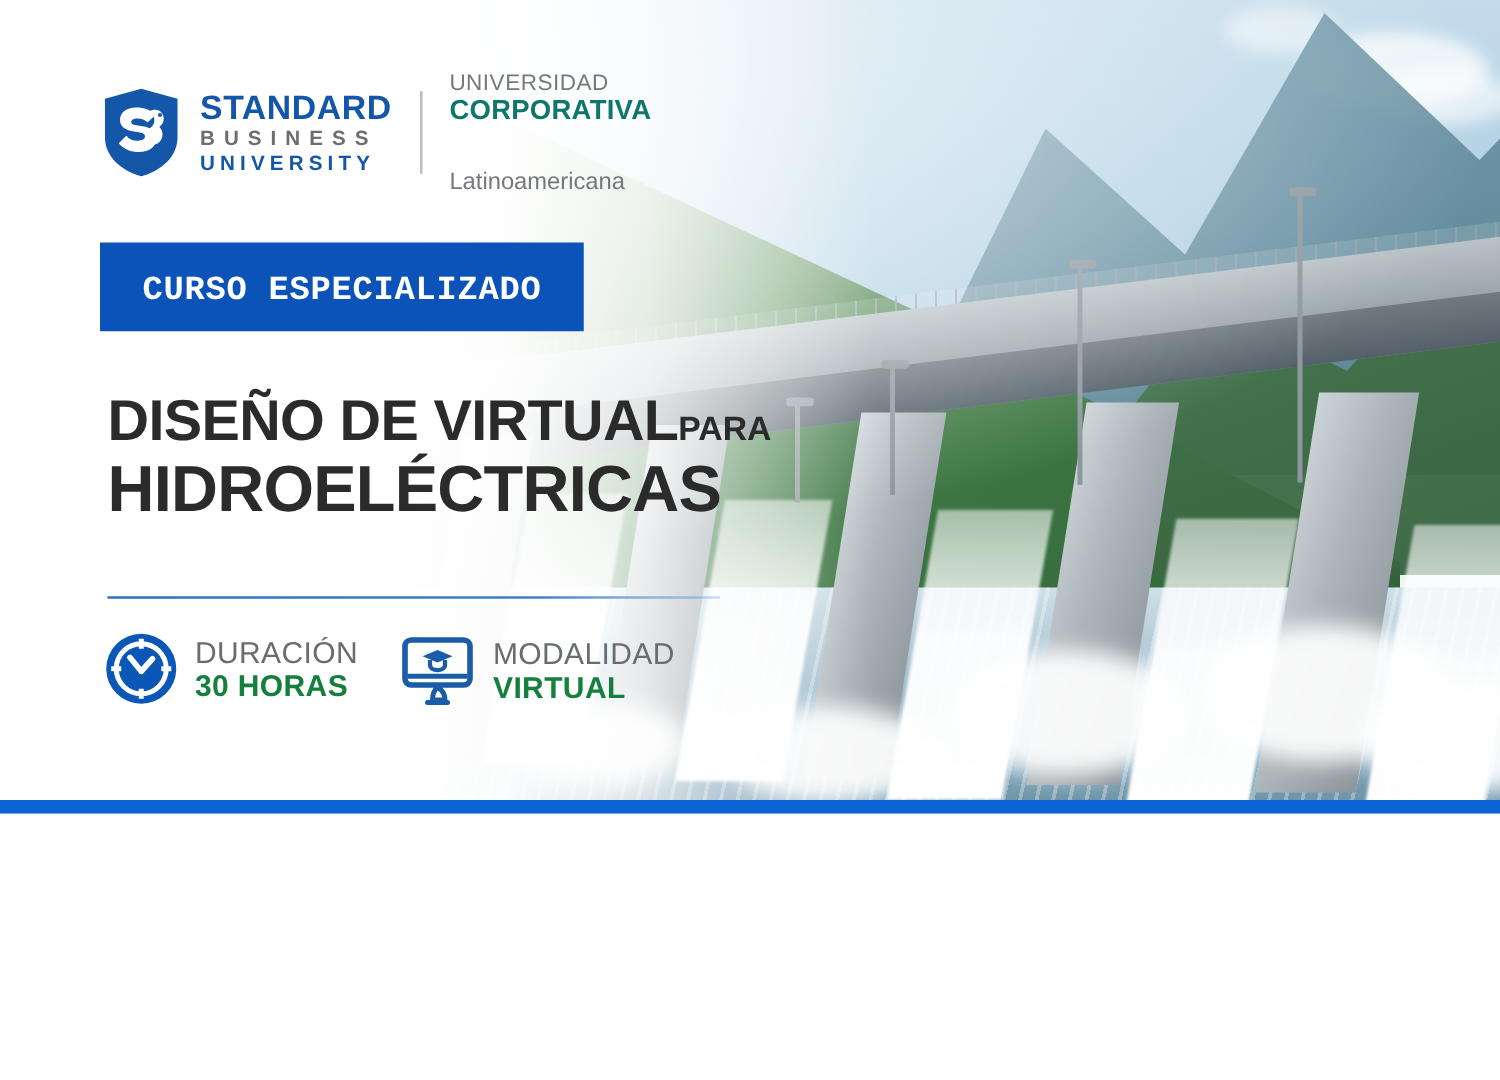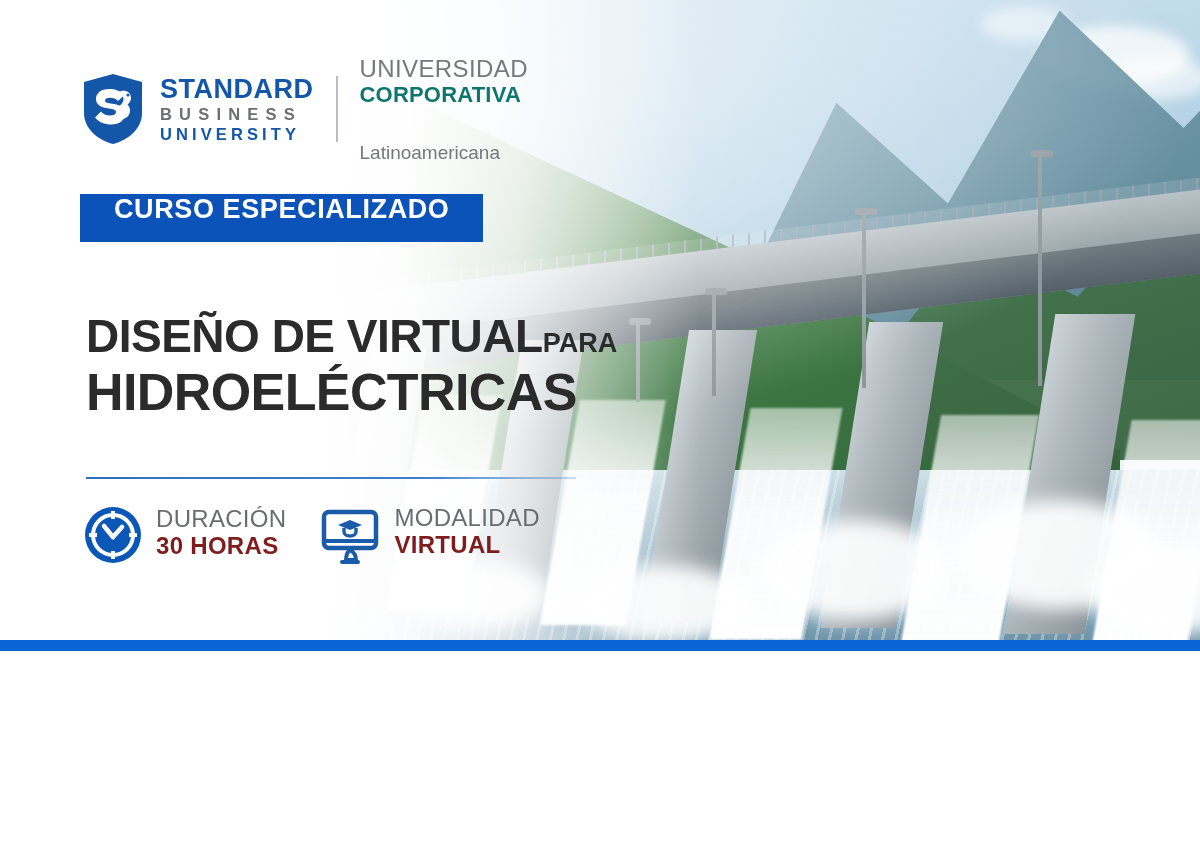--- a/index.html
+++ b/index.html
@@ -60,44 +60,44 @@
 
   
   .logo-row{position:absolute;left:82px;top:56px;display:flex;align-items:center;gap:16px;}
   .shield{width:62px;height:72px;flex:none;}
   .sbu-txt{display:flex;flex-direction:column;line-height:1;}
   .sbu-1{font-size:27px;font-weight:bold;color:#1456a8;letter-spacing:.5px;}
   .sbu-2{font-size:16.5px;font-weight:bold;color:#6d6e71;letter-spacing:7.2px;margin-top:3px;}
   .sbu-3{font-size:16.5px;font-weight:bold;color:#1456a8;letter-spacing:4.1px;margin-top:3px;}
   .vrule{width:2px;height:66px;background:#b9bcc0;margin:0 6px;flex:none;}
   .uc-txt{display:flex;flex-direction:column;line-height:1.12;}
-  .uc-1{font-size:24px;color:#76787b;letter-spacing:.4px;}
+  .uc-1{font-size:18px;color:#76787b;letter-spacing:.4px;}
   .uc-2{font-size:22px;font-weight:bold;color:#0f766e;letter-spacing:.2px;}
   .uc-3{font-size:19px;color:#76787b;margin-top:34px;}
 
   
-  .badge{position:absolute;left:80px;top:194px;padding:0 34px 17px;background:#0b53b8;}
+  .badge{position:absolute;left:80px;top:194px;padding:24px 34px 17px;background:#0b53b8;font-family:Liberation Mono, monospace;}
   .badge span{color:#fff;font-size:27px;font-weight:bold;letter-spacing:.6px;}
 
   
   .title{position:absolute;left:86px;top:313px;color:#2b2b2b;}
   .t-line1{font-size:46px;font-weight:bold;letter-spacing:-.5px;line-height:1.04;white-space:nowrap;}
   .t-small{font-size:27px;font-weight:bold;letter-spacing:0;}
   .t-line2{font-size:52px;font-weight:bold;letter-spacing:-.6px;line-height:1.04;margin-top:4px;white-space:nowrap;}
 
   
   .divider{position:absolute;left:86px;top:477px;width:490px;height:2px;
     background:linear-gradient(90deg,#2e6fbf 0%,#3f80cc 70%,rgba(63,128,204,.25) 100%);}
 
   
   .meta{position:absolute;left:84px;top:505px;display:flex;align-items:center;gap:34px;}
-  .meta-item{display:flex;align-items:flex-start;gap:14px;}
+  .meta-item{display:flex;align-items:flex-end;gap:14px;}
   .meta-txt{display:flex;flex-direction:column;line-height:1.12;}
   .meta-label{font-size:24px;color:#6a6c6f;letter-spacing:.3px;}
-  .meta-value{font-size:24px;font-weight:bold;color:#7f1d1d;letter-spacing:.3px;}
+  .meta-value{font-size:24px;font-weight:bold;color:#15803d;letter-spacing:.3px;}
 
   
   .bluebar{position:absolute;left:0;top:640px;width:1200px;height:11px;background:#0b63d6;}
 
   
   .footer{position:absolute;left:0;top:651px;width:1200px;height:213px;background:#fff;}
 </style>
 </head>
 <body>
 

